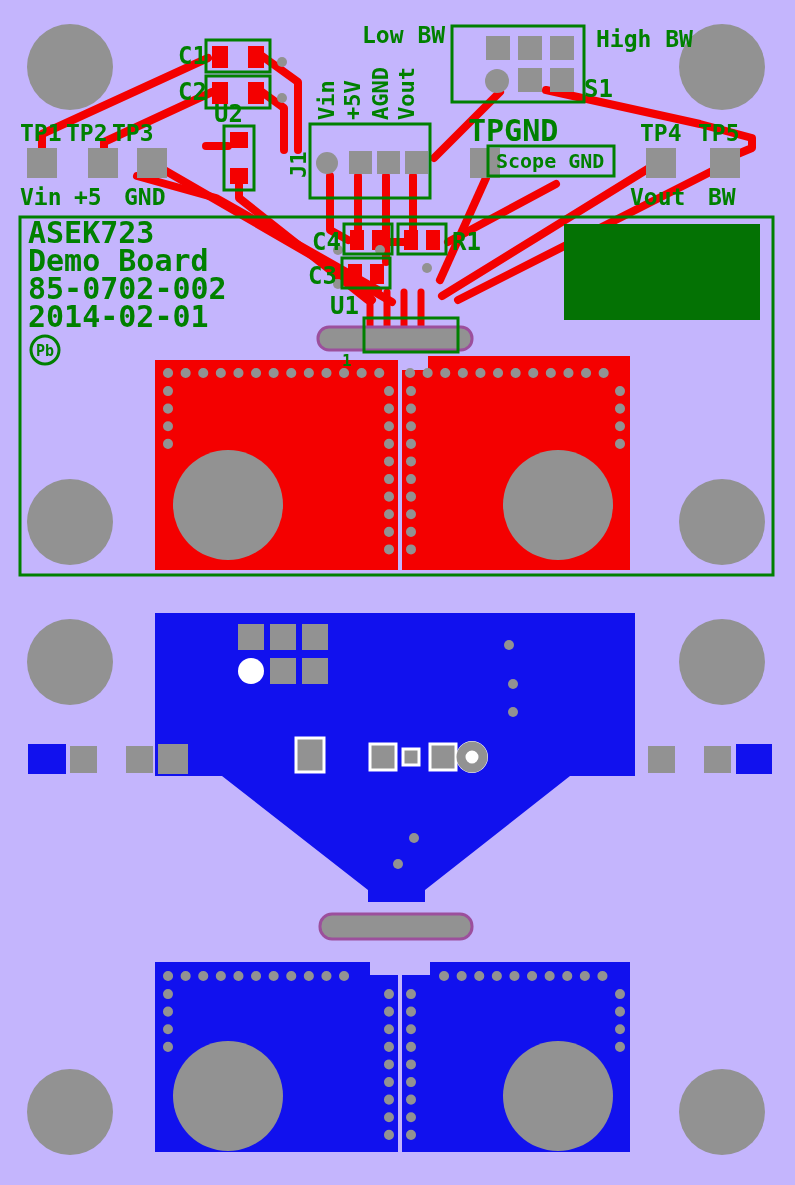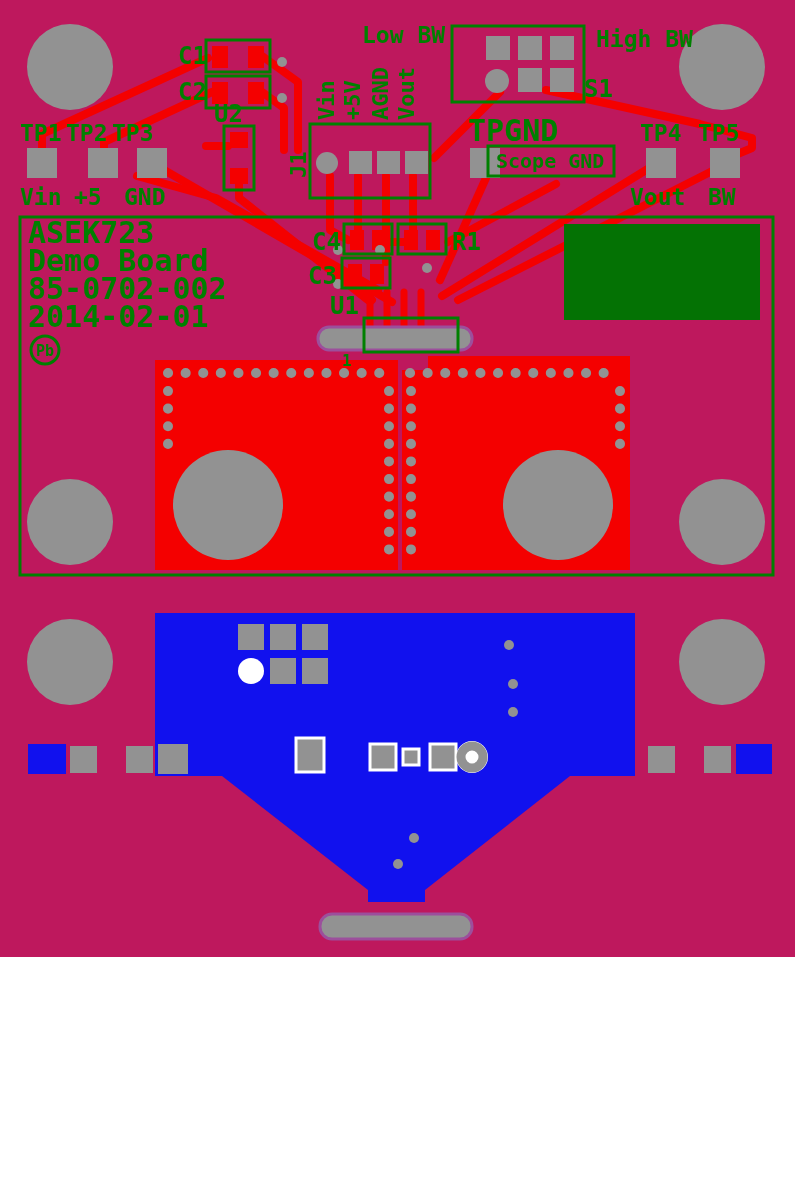--- a/index.html
+++ b/index.html
@@ -1,16 +1,16 @@
 <!DOCTYPE html>
 <html><head>
 <meta charset="utf-8">
 <style>
   html,body { margin:0; padding:0; background:#ffffff; }
-  .stage { position:relative; width:795px; height:957px; background:#be185d; overflow:hidden; }
+  .stage { position:relative; width:795px; height:1185px; background:#c4b5fd; overflow:hidden; }
   svg { position:absolute; left:0; top:0; }
   text { font-family:"DejaVu Sans Mono", monospace; font-weight:bold; fill:#008000; }
   .s15{font-size:15px}.s16{font-size:16px}.s20{font-size:20px}.s22{font-size:22px}
   .s23{font-size:23px}.s24{font-size:24px}.s30{font-size:30px}
   .trace { stroke:#f40000; stroke-width:8; fill:none; stroke-linecap:round; stroke-linejoin:round; }
   .pin   { stroke:#f40000; stroke-width:7; fill:none; stroke-linecap:round; }
   .rpad  { fill:#f40000; }
   .gbox  { fill:none; stroke:#008000; stroke-width:3; }
   .gpad  { fill:#929292; }
   .wpad  { fill:#929292; stroke:#ffffff; stroke-width:3; }

